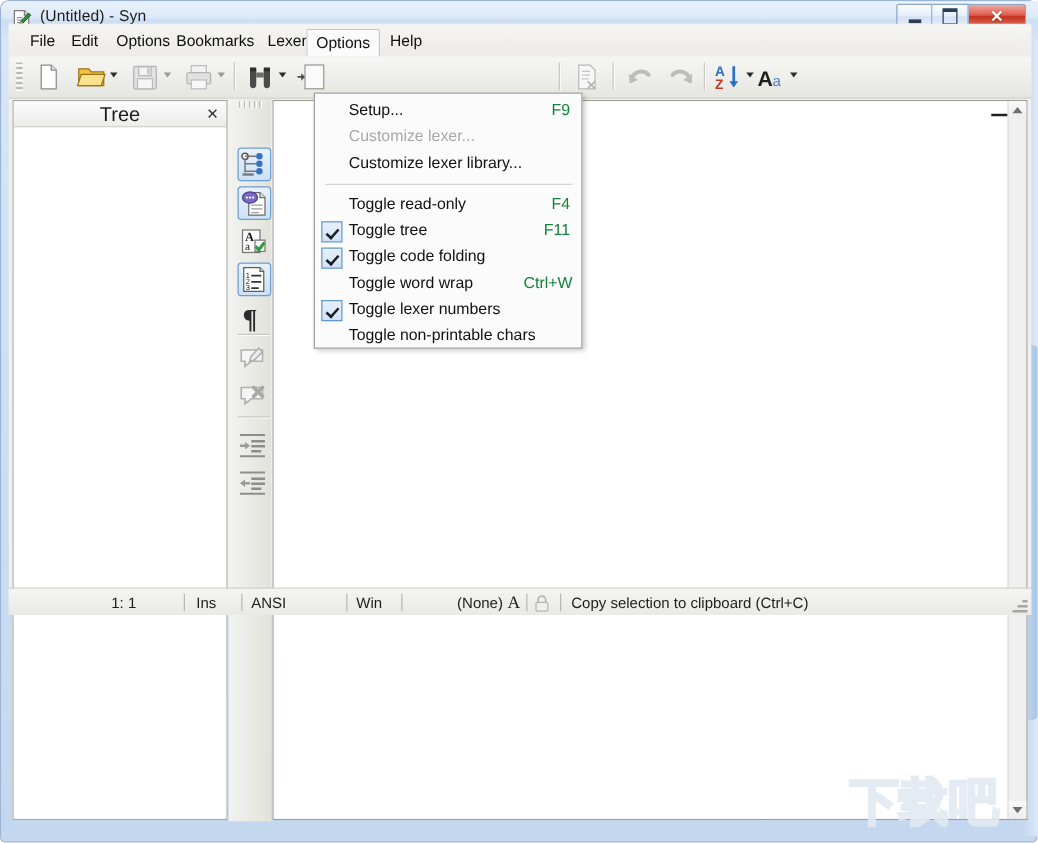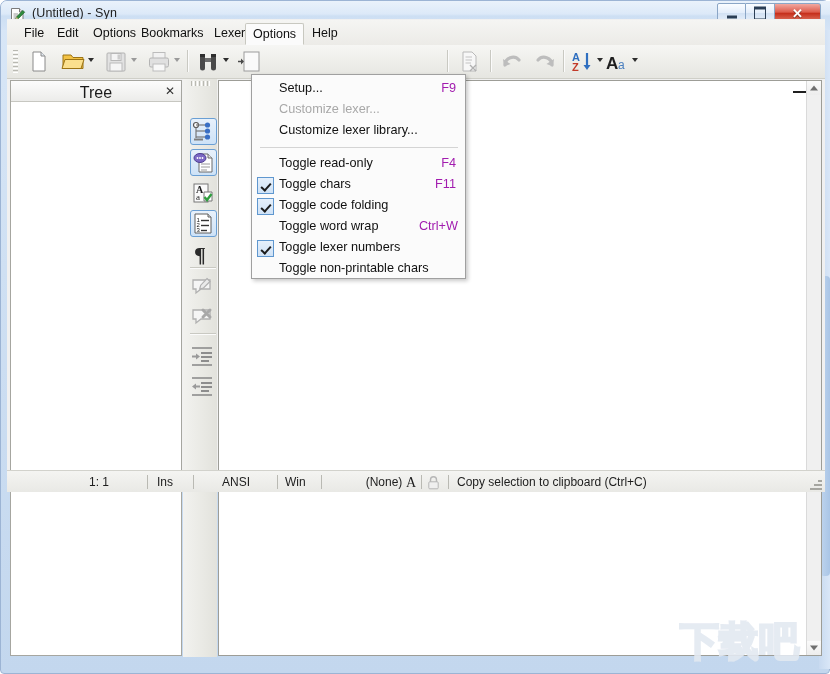--- a/index.html
+++ b/index.html
@@ -247,21 +247,21 @@
     position: absolute; left: 1px; top: 1px; width: 26px; bottom: 1px;
     background: #fbfbfb;
   }
   .mi {
     position: absolute; left: 1px; width: 213px; height: 21px;
     font-size: 12.7px; color: #111;
     box-sizing: border-box;
     cursor: default;
   }
   .mi .lbl { position: absolute; left: 26px; top: 2px; white-space: nowrap; }
-  .mi .acc { position: absolute; right: 10px; top: 2px; color: #a21caf; }
+  .mi .acc { position: absolute; right: 10px; top: 2px; color: #15803d; }
   .mi.disabled .lbl { color: #a8a8a8; }
   .mi-sep {
     position: absolute; left: 8px; width: 198px; height: 1px;
     background: #d4d4d4;
   }
   .chk {
     position: absolute; left: 4px; top: 2px;
     width: 17px; height: 17px;
     background: linear-gradient(to bottom,#e6f0fb,#cfe2f6);
     border: 1px solid #5f97cf;
@@ -565,21 +565,21 @@
       <svg width="146" height="48" viewBox="0 0 146 48">
         <text x="0" y="38" font-family="Liberation Sans, sans-serif" font-size="40" font-weight="bold" fill="none" stroke="#e3e9f1" stroke-width="2.2">下载吧</text>
       </svg>
     </div>
 
     <div id="statusbar">
       <div class="sb-cell" style="left:38px; width:64px; text-align:right;">1: 1</div>
       <div class="sb-div" style="left:140px"></div>
       <div class="sb-cell" style="left:150px">Ins</div>
       <div class="sb-div" style="left:186px"></div>
-      <div class="sb-cell" style="left:194px; width:70px; text-align:center;">ANSI</div>
+      <div class="sb-cell" style="left:194px; width:70px; text-align:left;">ANSI</div>
       <div class="sb-div" style="left:270px"></div>
       <div class="sb-cell" style="left:278px">Win</div>
       <div class="sb-div" style="left:314px"></div>
       <div class="sb-cell" style="left:322px; width:110px; text-align:center;">(None)</div>
 
       <div class="sb-cell" style="left:394px; width:20px; text-align:center; font-family:'Liberation Serif',serif; font-size:14px;">A</div>
       <div class="sb-div" style="left:414px"></div>
       <div class="sb-cell" style="left:420px; width:18px;">
         <svg width="13" height="15" viewBox="0 0 13 15" style="margin-top:1px">
           <path d="M3.5 7 v-2.2 a3 3 0 0 1 6 0 v2.2" fill="none" stroke="#b6b6b6" stroke-width="1.4"></path>
@@ -616,21 +616,21 @@
 
       <div class="mi-sep" style="top:72px"></div>
 
       <div class="mi" style="top:79px">
         <span class="lbl">Toggle read-only</span>
         <span class="acc">F4</span>
       </div>
 
       <div class="mi" style="top:100px">
         <span class="chk"></span>
-        <span class="lbl">Toggle chars</span>
+        <span class="lbl">Toggle tree</span>
         <span class="acc">F11</span>
       </div>
 
       <div class="mi" style="top:142px">
         <span class="lbl">Toggle word wrap</span>
         <span class="acc" style="right:8px">Ctrl+W</span>
       </div>
 
       <div class="mi" style="top:121px">
         <span class="chk"></span>

